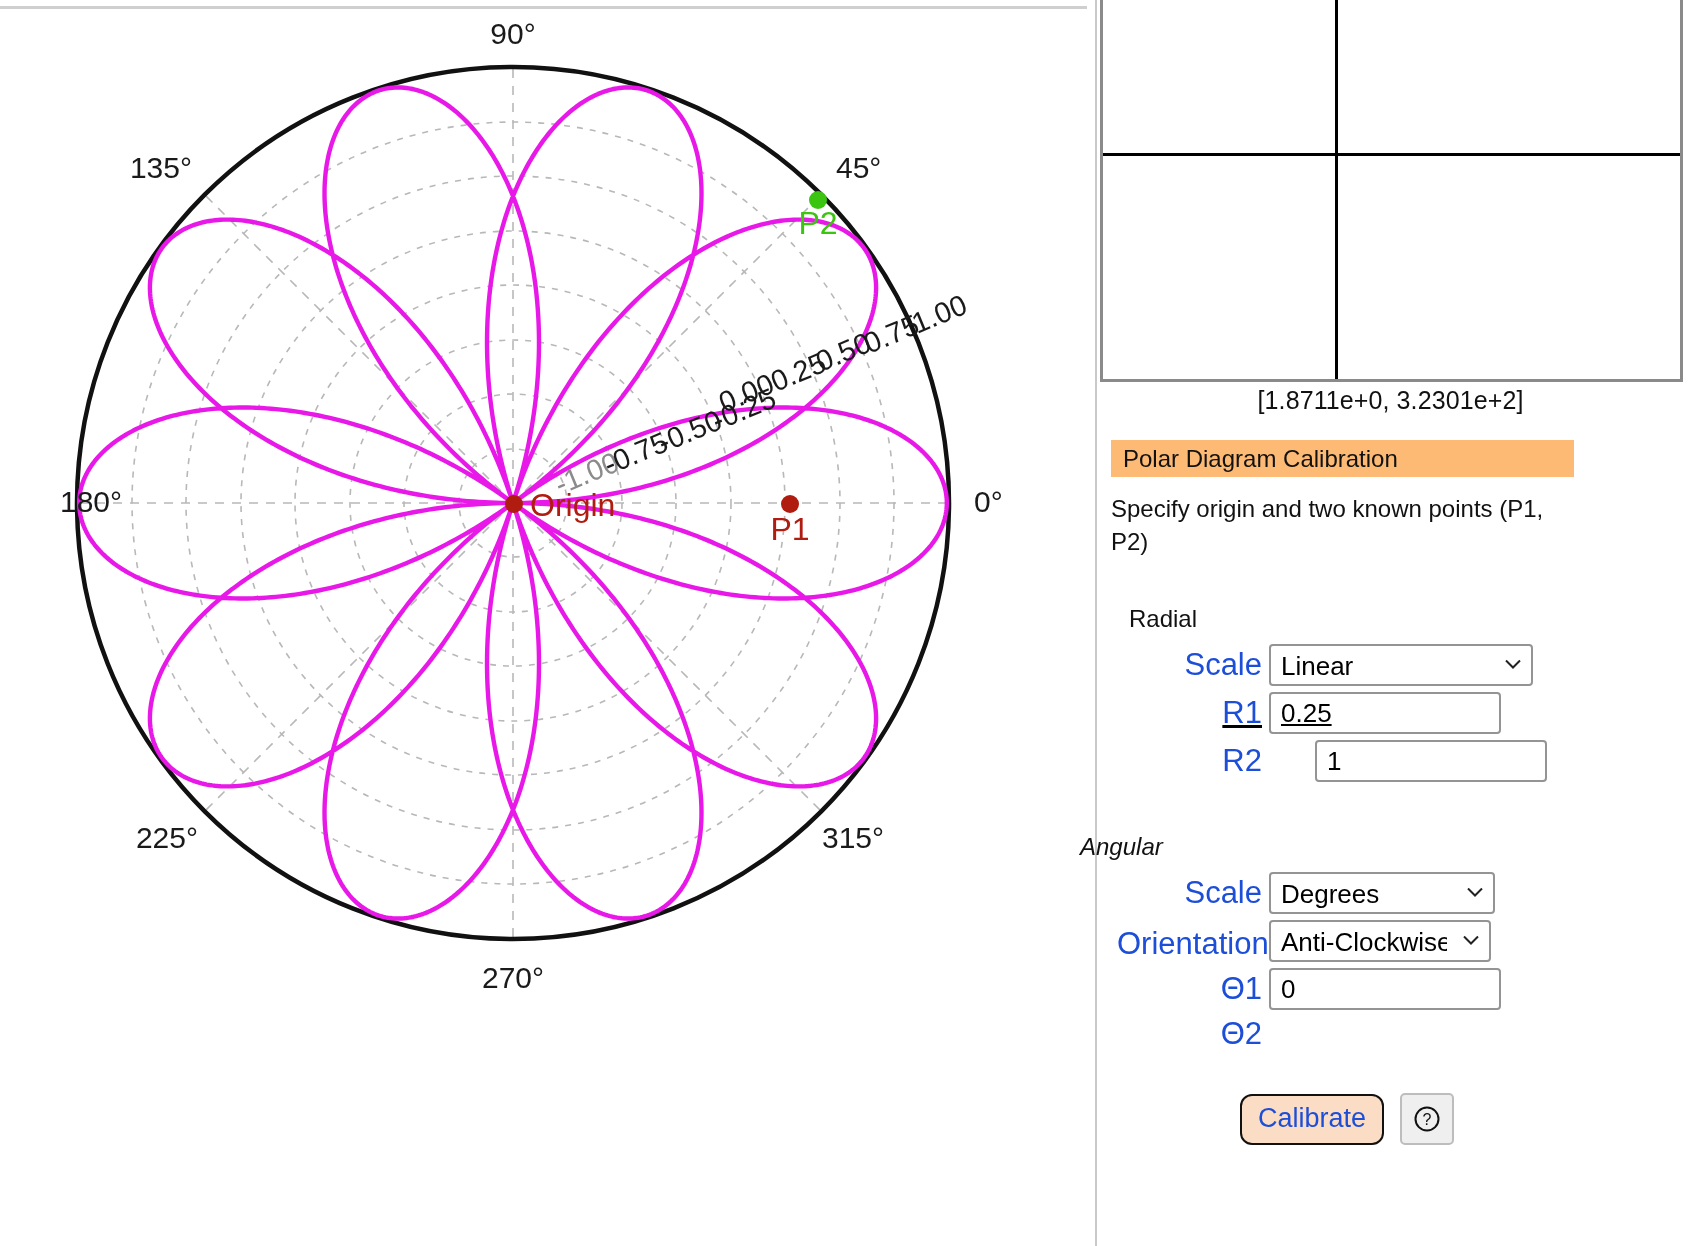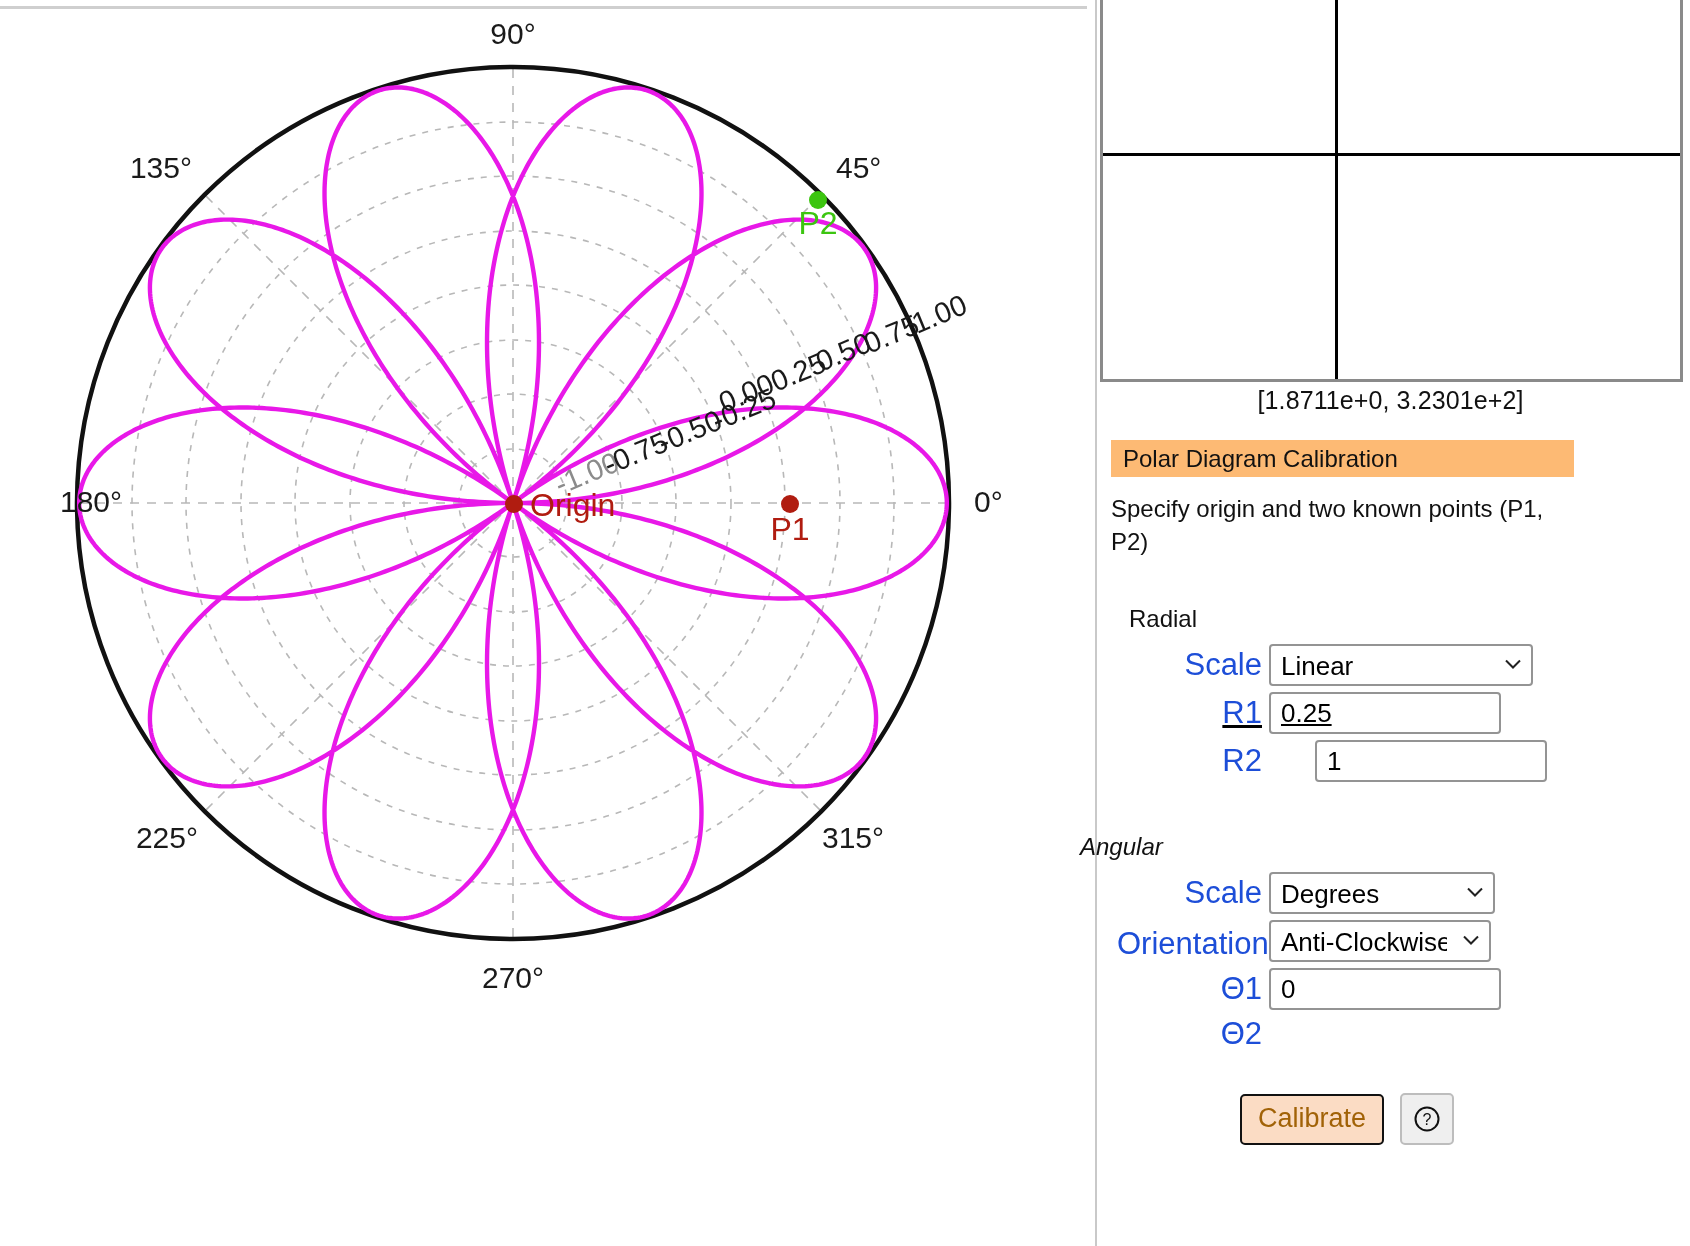--- a/index.html
+++ b/index.html
@@ -95,24 +95,24 @@
     pointer-events:none;
     width:16px;height:10px;
   }
   .ctrl.text{width:232px;}
   #btn-row{
     position:absolute;left:1240px;top:1093px;display:flex;align-items:center;gap:16px;
   }
   #calibrate-btn{
     background:#fbdcc4;
     border:2px solid #111;
-    border-radius:5px;
+    border-radius:12px;
     font-family:"Liberation Sans", sans-serif;
     font-size:27px;
-    color:#a16207;
+    color:#1d4ed8;
     padding:7px 16px 9px 16px;
     cursor:pointer;
   }
   #help-btn{
     background:#efefef;
     border:2px solid #bdbdbd;
     border-radius:5px;
     width:50px;height:48px;
     display:flex;align-items:center;justify-content:center;
     cursor:pointer;

